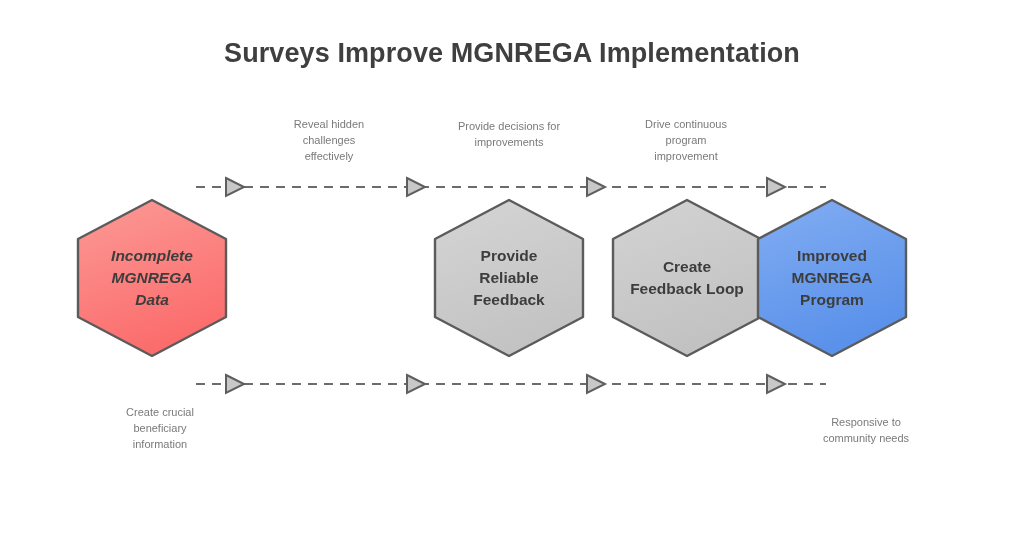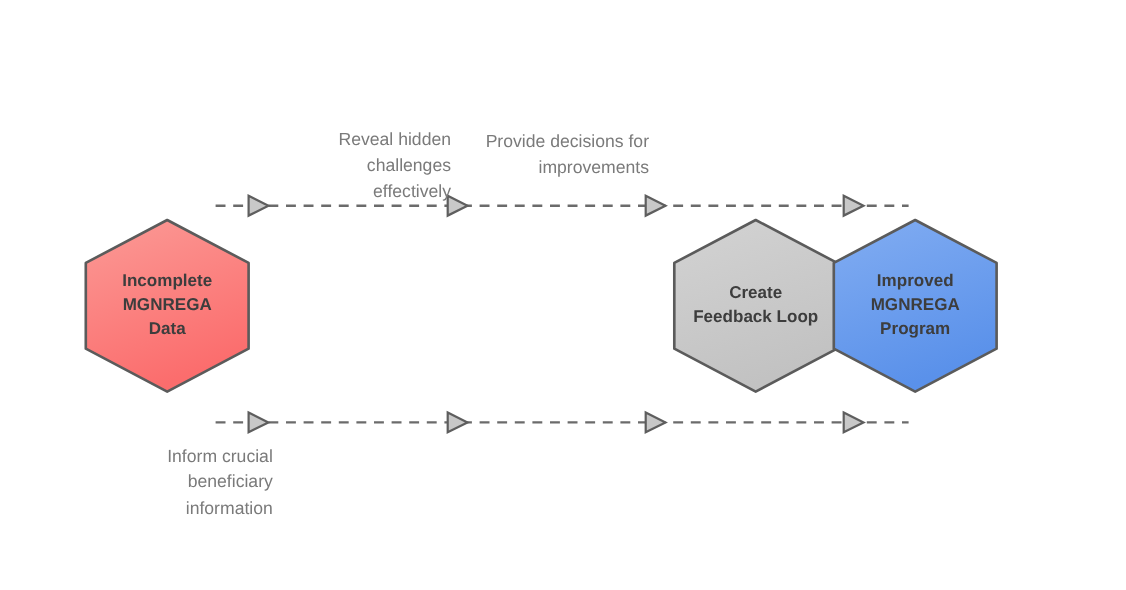--- a/index.html
+++ b/index.html
@@ -72,32 +72,33 @@
     font-size: 15.5px;
     font-weight: bold;
     line-height: 1.42;
     color: #3d3d3d;
     white-space: pre-line;
   }
 
   
   .caption {
     position: absolute;
-    text-align: right;
-    font-size: 16px;
+    text-align: center;
+    font-size: 11px;
     line-height: 1.46;
     color: #7a7a7a;
     white-space: pre-line;
   }
 </style>
 </head>
 <body>
 
 <div id="canvas">
 
+  <div id="title">Surveys Improve MGNREGA Implementation</div>
 
   <svg id="connectors" viewBox="0 0 1024 536" xmlns="http://www.w3.org/2000/svg">
     <g>
       <line x1="196" y1="187" x2="826" y2="187" stroke="#6b6b6b" stroke-width="2.2" stroke-dasharray="9 7"></line>
       <g fill="#c8c8c8" stroke="#5e5e5e" stroke-width="2">
         <polygon points="226,178 244,187 226,196"></polygon>
         <polygon points="407,178 425,187 407,196"></polygon>
         <polygon points="587,178 605,187 587,196"></polygon>
         <polygon points="767,178 785,187 767,196"></polygon>
       </g>
@@ -106,36 +107,50 @@
       <line x1="196" y1="384" x2="826" y2="384" stroke="#6b6b6b" stroke-width="2.2" stroke-dasharray="9 7"></line>
       <g fill="#c8c8c8" stroke="#5e5e5e" stroke-width="2">
         <polygon points="226,375 244,384 226,393"></polygon>
         <polygon points="407,375 425,384 407,393"></polygon>
         <polygon points="587,375 605,384 587,393"></polygon>
         <polygon points="767,375 785,384 767,393"></polygon>
       </g>
     </g>
   </svg>
 
-  <div class="hex" style="left:76px; top:198px;">
+  <div class="hex" style="left:76px; top:198px;font-style:italic;">
     <svg viewBox="0 0 152 160" xmlns="http://www.w3.org/2000/svg">
       <defs>
         <linearGradient id="grad0" x1="0" y1="0" x2="0.35" y2="1">
           <stop offset="0%" stop-color="#fb9a96"></stop>
           <stop offset="100%" stop-color="#fb6d6d"></stop>
         </linearGradient>
       </defs>
       <polygon points="76,2 150,41 150,119 76,158 2,119 2,41" fill="url(#grad0)" stroke="#5b5b5b" stroke-width="2.4" stroke-linejoin="round"></polygon>
     </svg>
     <div class="hex-label">Incomplete
 MGNREGA
 Data</div>
   </div>
 
 
+  <div class="hex" style="left:433px; top:198px;">
+    <svg viewBox="0 0 152 160" xmlns="http://www.w3.org/2000/svg">
+      <defs>
+        <linearGradient id="grad2" x1="0" y1="0" x2="0.35" y2="1">
+          <stop offset="0%" stop-color="#d5d5d5"></stop>
+          <stop offset="100%" stop-color="#c3c3c3"></stop>
+        </linearGradient>
+      </defs>
+      <polygon points="76,2 150,41 150,119 76,158 2,119 2,41" fill="url(#grad2)" stroke="#5b5b5b" stroke-width="2.4" stroke-linejoin="round"></polygon>
+    </svg>
+    <div class="hex-label">Provide
+Reliable
+Feedback</div>
+  </div>
 
   <div class="hex" style="left:611px; top:198px;">
     <svg viewBox="0 0 152 160" xmlns="http://www.w3.org/2000/svg">
       <defs>
         <linearGradient id="grad3" x1="0" y1="0" x2="0.35" y2="1">
           <stop offset="0%" stop-color="#d3d3d3"></stop>
           <stop offset="100%" stop-color="#c2c2c2"></stop>
         </linearGradient>
       </defs>
       <polygon points="76,2 150,41 150,119 76,158 2,119 2,41" fill="url(#grad3)" stroke="#5b5b5b" stroke-width="2.4" stroke-linejoin="round"></polygon>
@@ -159,19 +174,24 @@
 Program</div>
   </div>
 
   <div class="caption" style="left:248px; top:116px; width:162px;">Reveal hidden
 challenges
 effectively</div>
 
   <div class="caption" style="left:428px; top:118px; width:162px;">Provide decisions for
 improvements</div>
 
+  <div class="caption" style="left:605px; top:116px; width:162px;">Drive continuous
+program
+improvement</div>
 
-  <div class="caption" style="left:72px; top:404px; width:176px;">Inform crucial
+  <div class="caption" style="left:72px; top:404px; width:176px;">Create crucial
 beneficiary
 information</div>
 
+  <div class="caption" style="left:778px; top:414px; width:176px;">Responsive to
+community needs</div>
 
 </div>
 
 </body></html>

